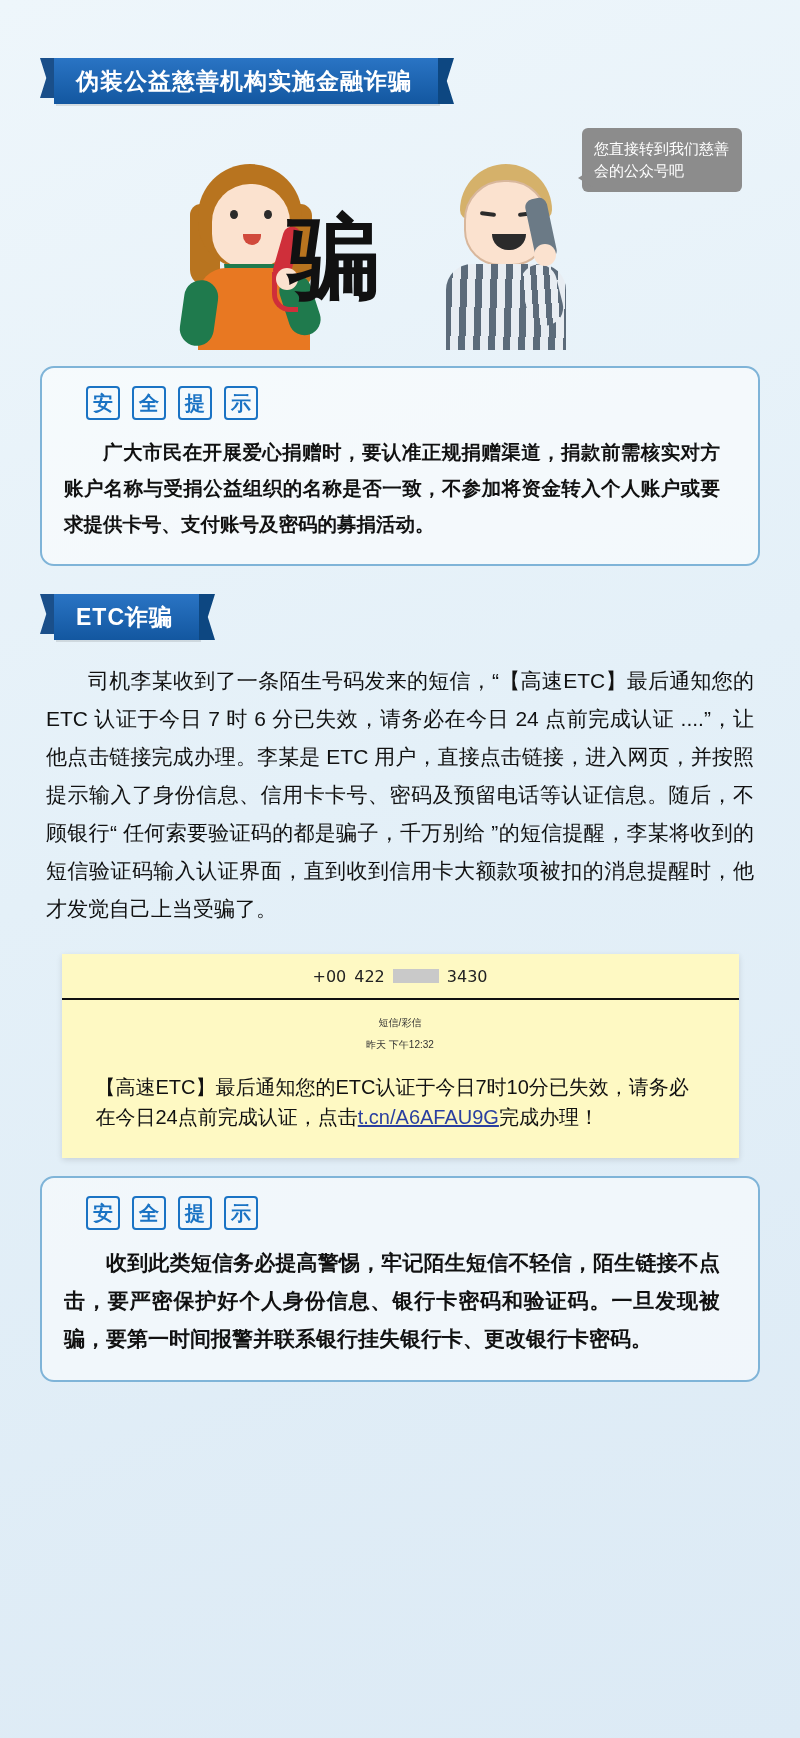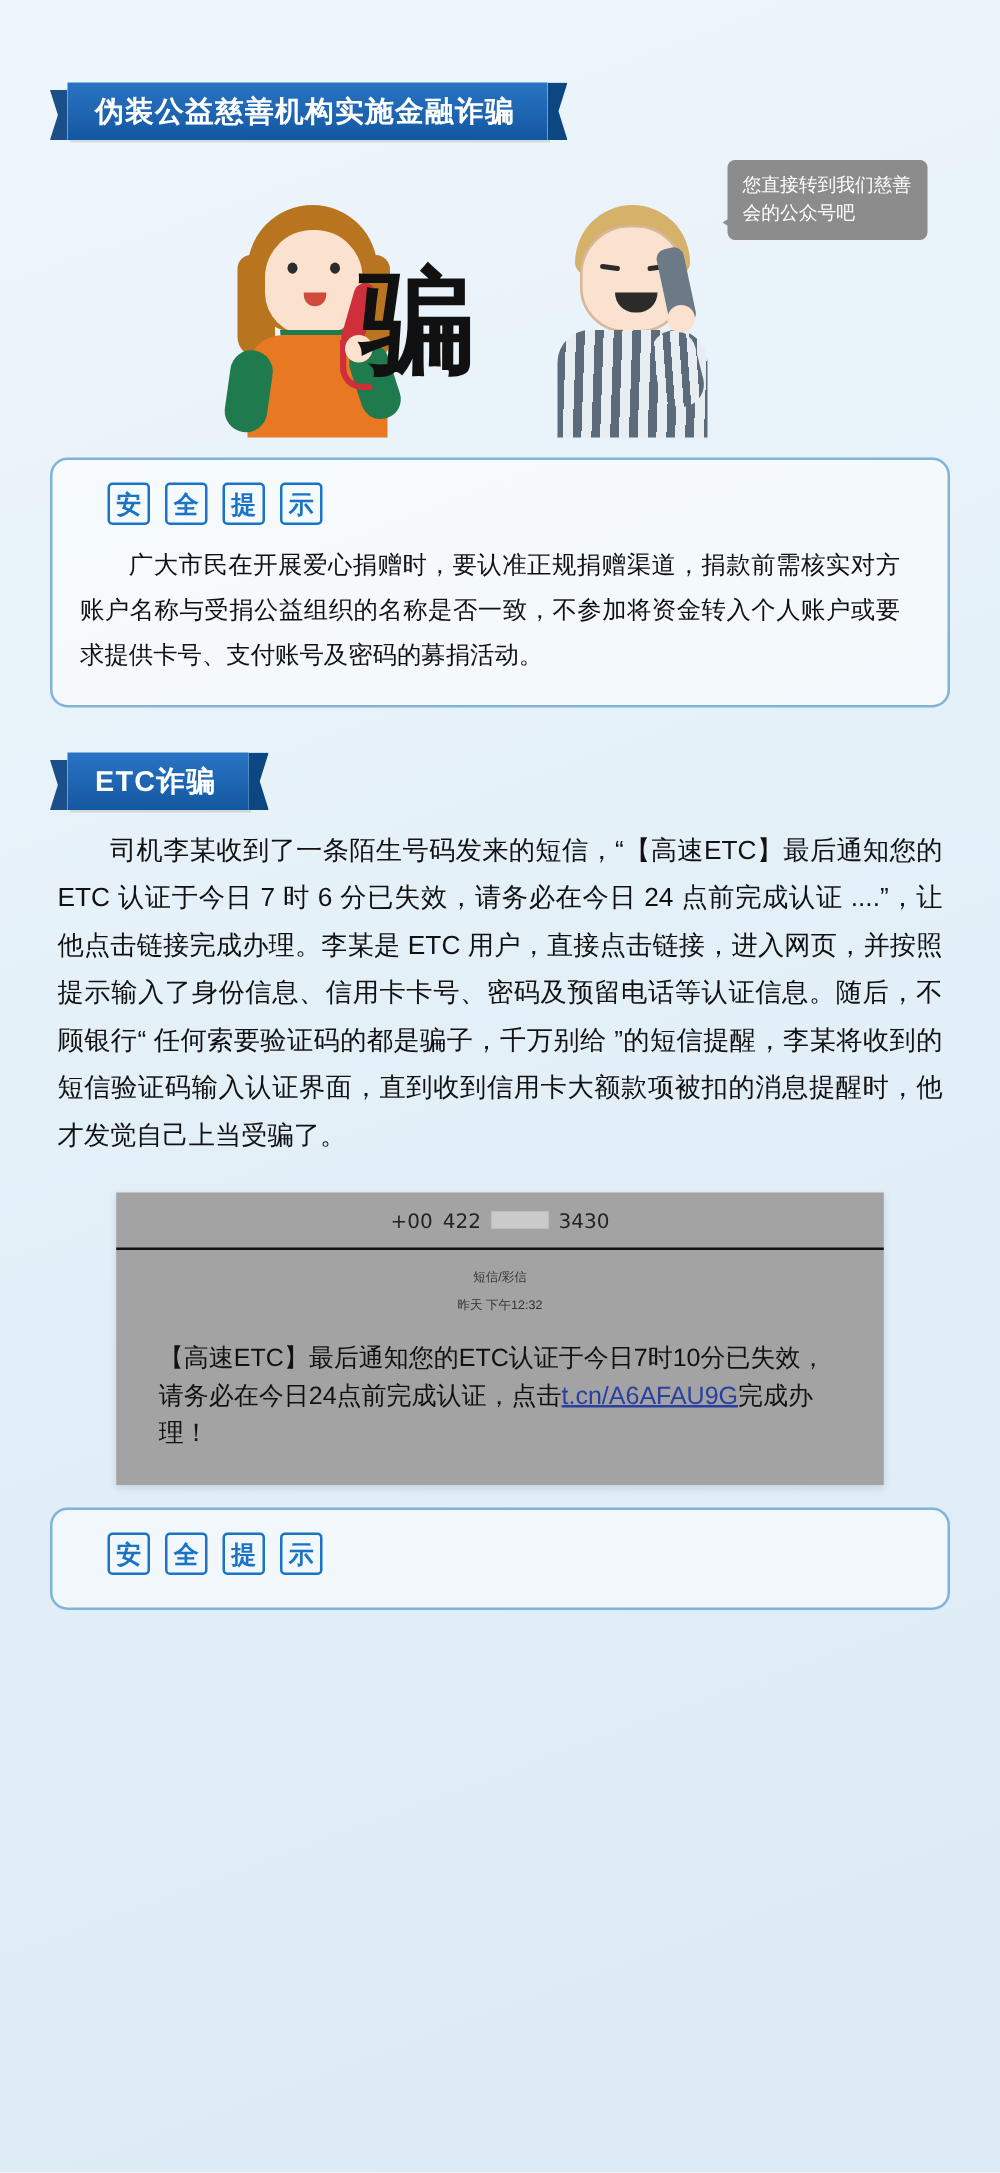--- a/index.html
+++ b/index.html
@@ -18,21 +18,21 @@
     height: 1738px;
     padding: 0 40px;
   }
 
   
   .ribbon {
     position: relative;
     margin-top: 0;
     height: 54px;
     display: flex;
-    align-items: flex-end;
+    align-items: flex-start;
   }
   .ribbon .tail-left {
     width: 14px; height: 40px;
     background: #1a4f8a;
     clip-path: polygon(0 0, 100% 0, 100% 100%, 0 100%, 45% 50%);
   }
   .ribbon .plate {
     height: 46px;
     background: #1560ad;
     background: linear-gradient(180deg, #2a74c4 0%, #1357a0 100%);
@@ -170,27 +170,27 @@
   .tiplabel { display: flex; gap: 12px; margin-bottom: 4px; padding-left: 22px; }
   .tiplabel .cell {
     width: 34px; height: 34px;
     border: 2px solid #1a73c4;
     border-radius: 4px;
     color: #1a73c4;
     font-size: 20px;
     font-weight: bold;
     display: flex; align-items: center; justify-content: center;
   }
-  .tipbox .para { margin-left: 0; margin-right: 16px; }
+  .tipbox .para { margin-left: 0; margin-right: 16px; font-weight: bold; }
 
   
   .sms {
     margin: 26px auto 0 auto;
-    width: 614px;
-    background: #a3a3a3;
+    width: 677px;
+    background: #fef9c3;
     box-shadow: 0 2px 6px rgba(0,0,0,0.12);
   }
   .sms-head {
     height: 46px;
     display: flex; align-items: center; justify-content: center;
     gap: 8px;
     font-size: 16px;
     color: #222;
     border-bottom: 2px solid #111;
     font-family: "DejaVu Sans", sans-serif;
@@ -308,15 +308,16 @@
     </div>
   </div>
 
   <div class="tipbox">
     <div class="tiplabel">
       <div class="cell">安</div>
       <div class="cell">全</div>
       <div class="cell">提</div>
       <div class="cell">示</div>
     </div>
+    <p class="para big">收到此类短信务必提高警惕，牢记陌生短信不轻信，陌生链接不点击，要严密保护好个人身份信息、银行卡密码和验证码。一旦发现被骗，要第一时间报警并联系银行挂失银行卡、更改银行卡密码。</p>
   </div>
 
 </div>
 
 </body></html>

